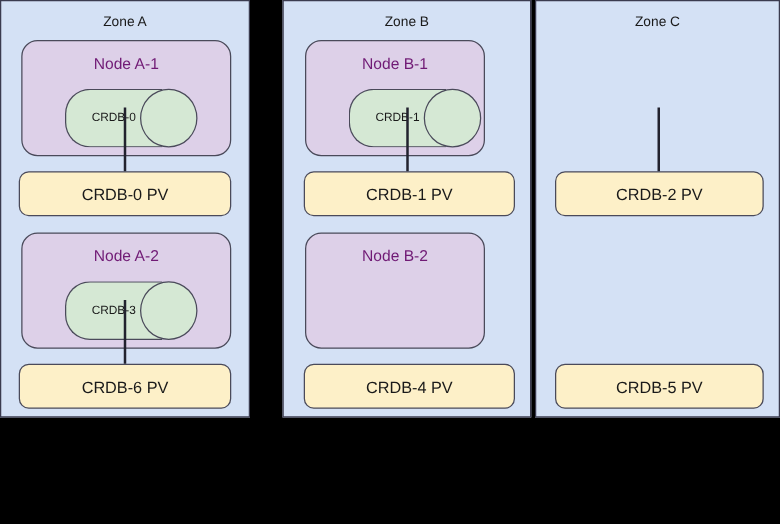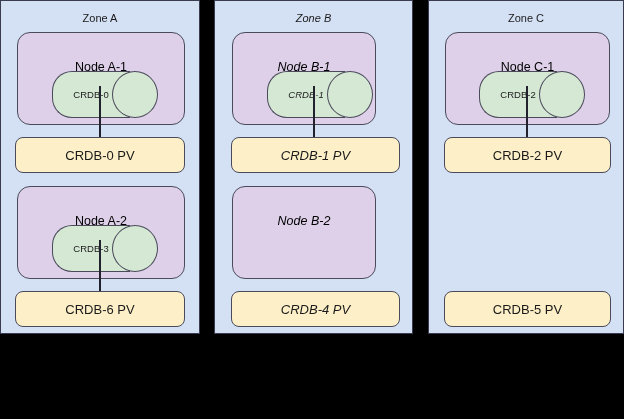--- a/index.html
+++ b/index.html
@@ -27,21 +27,21 @@
   
   .zone {
     position: absolute;
     top: 0;
     height: 334px;
     background: #d4e1f5;
     border: 1px solid #3b3b4f;
     box-sizing: border-box;
   }
   .zone-a { left: 0px;   width: 200px; }
-  .zone-b { left: 214px; width: 199px; font-style: italic; }
+  .zone-b { left: 226px; width: 199px; }
   .zone-c { left: 428px; width: 196px; }
 
   .zone-title {
     position: absolute;
     top: 9px;
     left: 0;
     width: 100%;
     text-align: center;
     font-size: 11px;
     color: #1a1a1a;
@@ -56,23 +56,22 @@
     border-radius: 13px;
     box-sizing: border-box;
   }
   .node-label {
     position: absolute;
     top: 11px;
     left: 0;
     width: 100%;
     text-align: center;
     font-size: 12.5px;
-    color: #000000;
+    color: #701a75;
     line-height: 15px;
-    margin-top: 16px;
   }
 
   
   .node-r1 { top: 31px;  height: 93px; }
   .node-r2 { top: 185px; height: 93px; }
 
   .zone-a .node { left: 16px;  width: 168px; }
   .zone-b .node { left: 17px;  width: 144px; }
   .zone-c .node { left: 16px;  width: 165px; }
 
@@ -204,27 +203,19 @@
 
     <div class="node node-r2">
       <div class="node-label">Node B-2</div>
     </div>
     <div class="pv pv-r2">CRDB-4 PV</div>
   </div>
 
   <div class="zone zone-c">
     <div class="zone-title">Zone C</div>
 
-    <div class="node node-r1">
-      <div class="node-label">Node C-1</div>
-      <div class="cylinder">
-        <div class="cyl-body"></div>
-        <div class="cyl-cap"></div>
-        <div class="cyl-label">CRDB-2</div>
-      </div>
-    </div>
     <div class="connector conn-r1"></div>
     <div class="pv pv-r1">CRDB-2 PV</div>
 
     <div class="pv pv-r2">CRDB-5 PV</div>
   </div>
 
 </div>
 
 </body></html>

